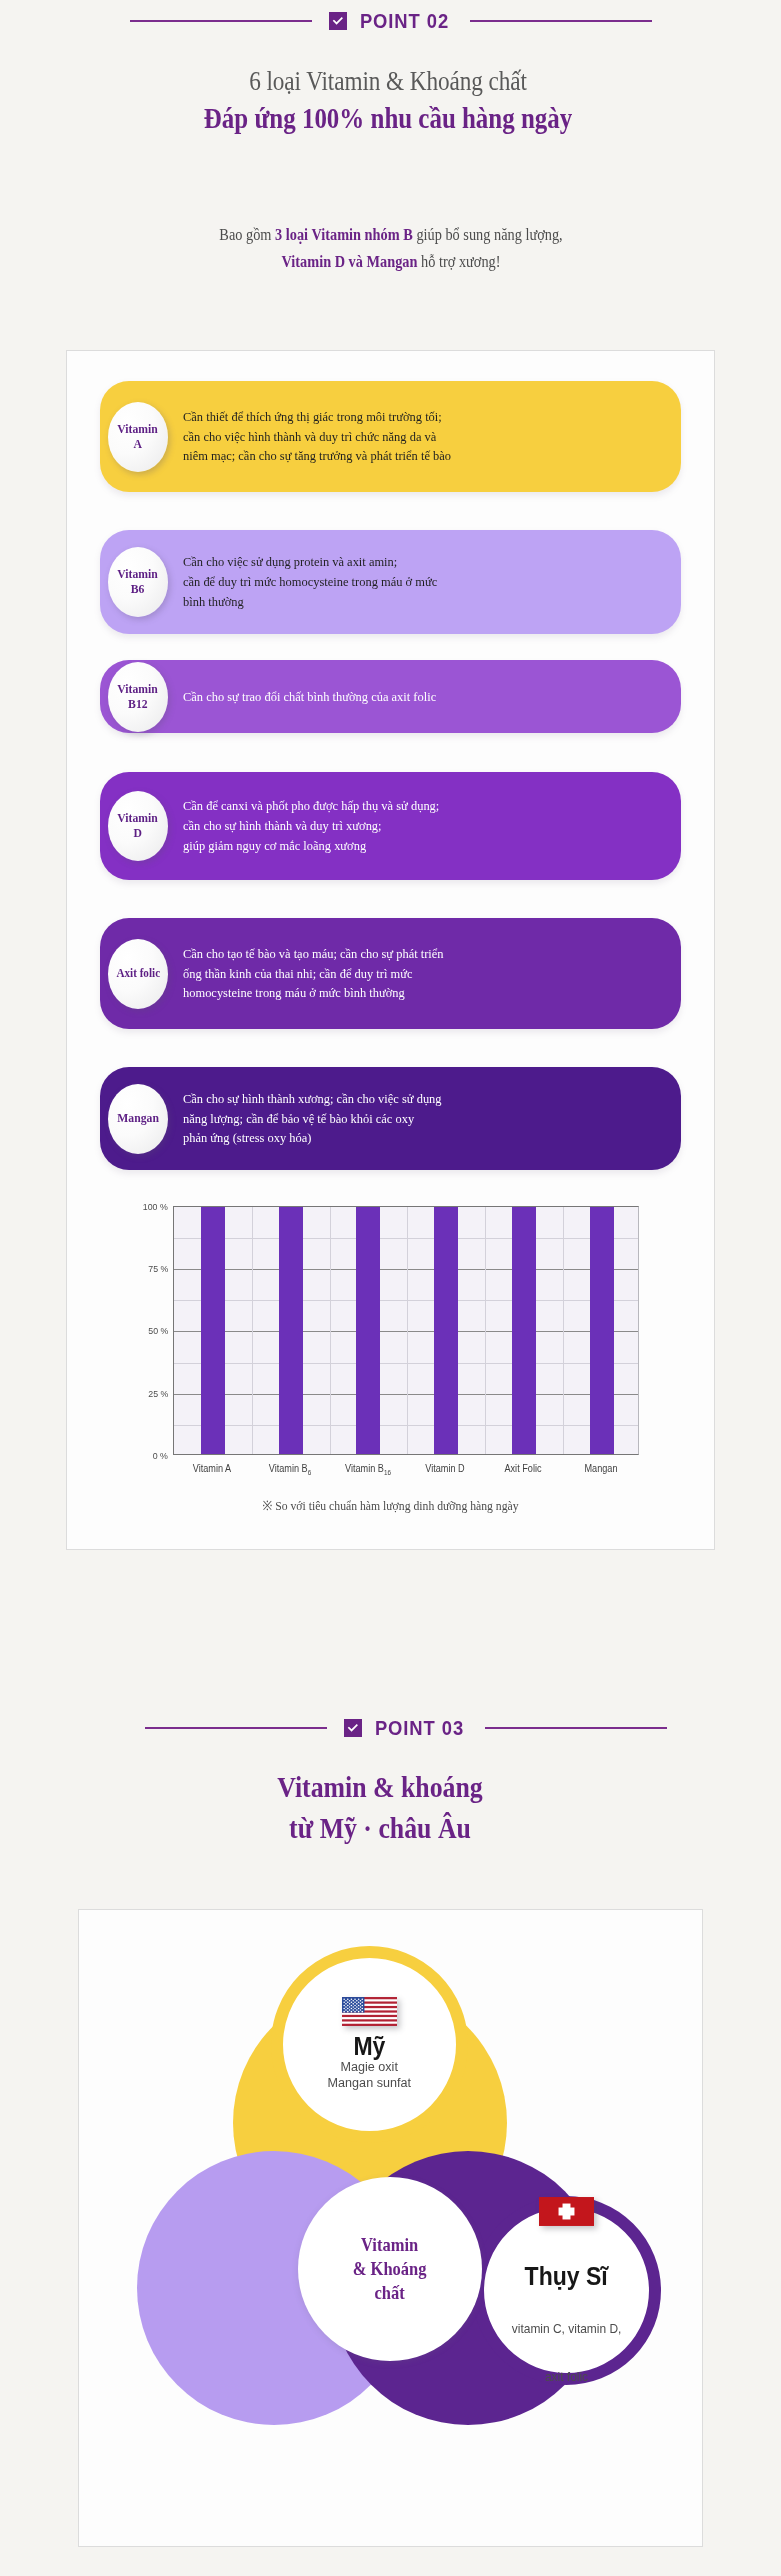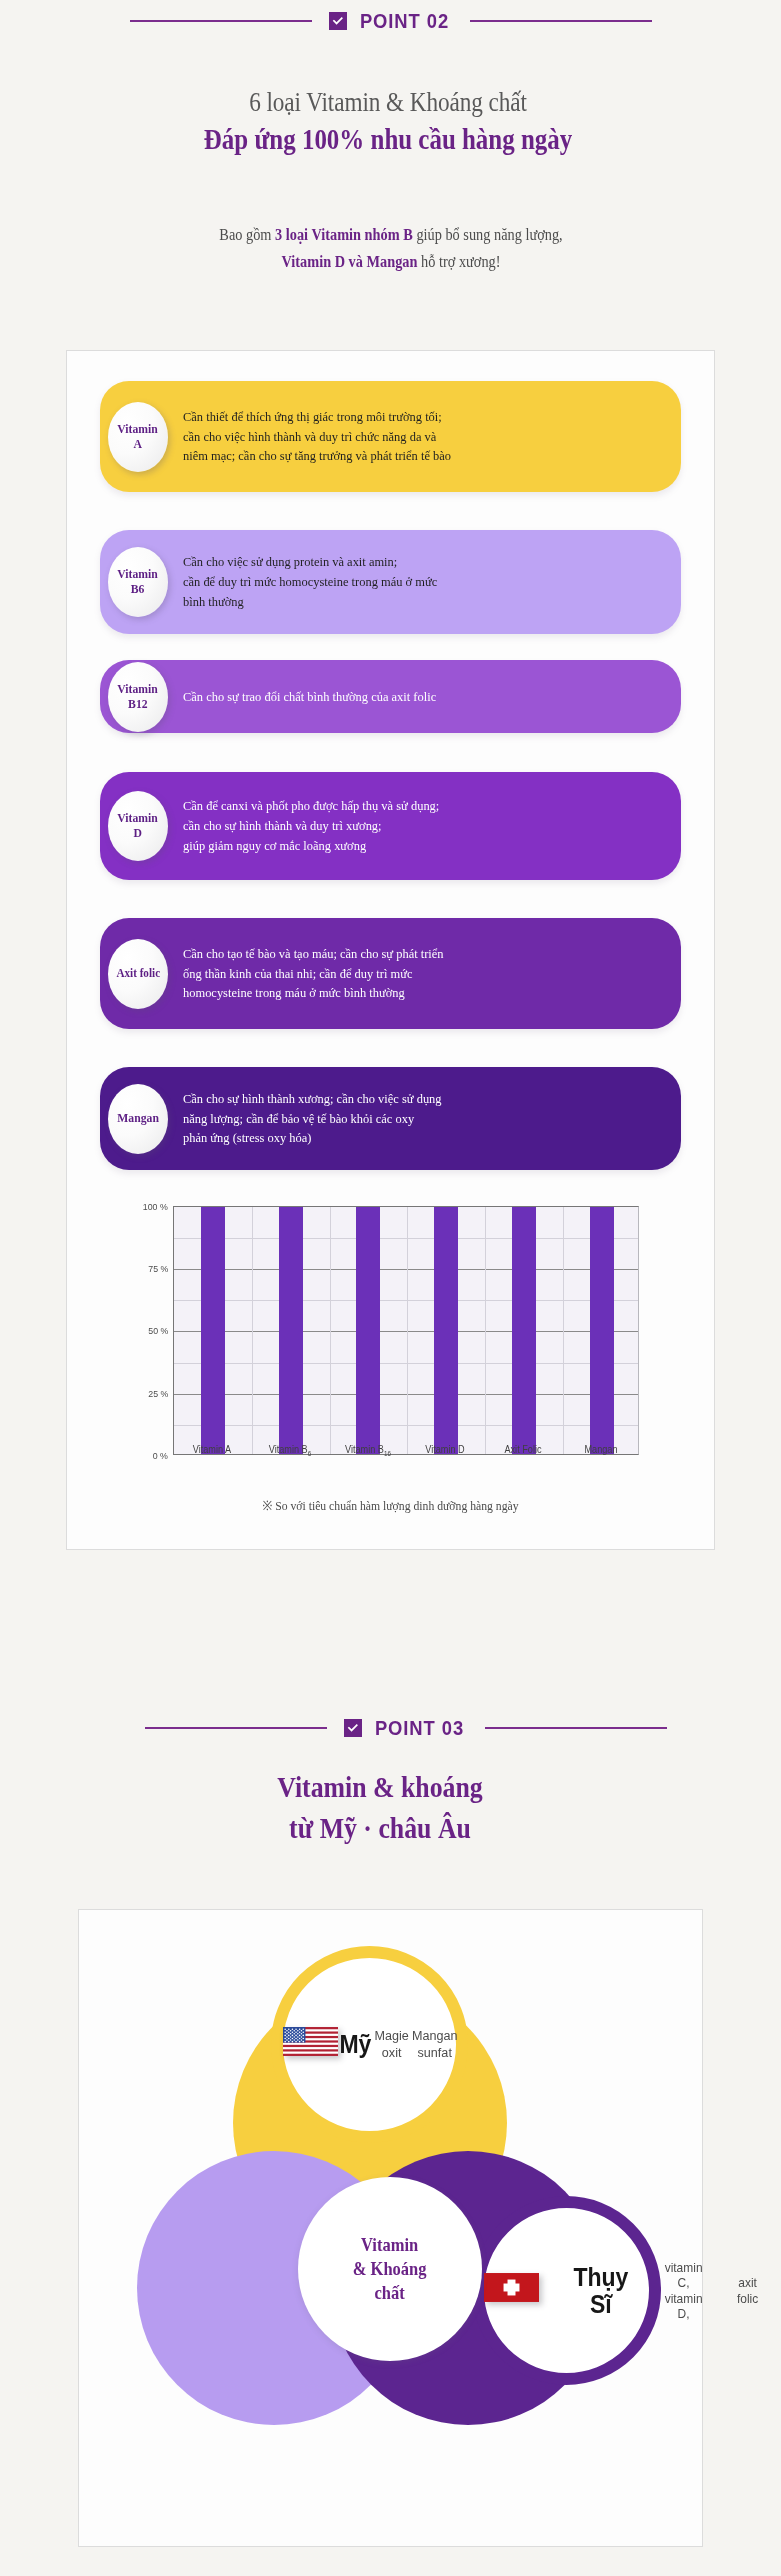--- a/index.html
+++ b/index.html
@@ -180,22 +180,23 @@
   .venn { position: absolute; }
   .venn-blob {
     position: absolute;
     border-radius: 50%;
   }
   .venn-ring {
     position: absolute;
     border-radius: 50%;
     background: #ffffff;
     display: flex;
-    align-items: center;
-    justify-content: flex-start;
+    flex-direction: column;
+    align-items: center;
+    justify-content: center;
     text-align: center;
   }
   .flag {
     position: relative;
     box-shadow: 2.6px 3.3px 5.9px rgba(70,70,80,0.30);
     overflow: hidden;
     flex: 0 0 auto;
   }
   .country-name {
     font-family: "Liberation Sans", sans-serif;
@@ -235,21 +236,21 @@
   <div class="point-rule left"></div>
   <div class="point-check">
     <svg width="11.7" height="11.7" viewBox="0 0 18 18">
         <path d="M3 9 L7 13 L15 5" stroke="#ffffff" stroke-width="2.6" fill="none" stroke-linecap="square"></path>
       </svg>
   </div>
   <div class="point-label">POINT 02</div>
   <div class="point-rule right"></div>
 </div>
 
-<div class="headline-block" style="position:absolute; left:0; top:84px; width:776px;">
+<div class="headline-block" style="position:absolute; left:0; top:63px; width:776px;">
   <div class="headline-1">6 loại Vitamin &amp; Khoáng chất</div>
   <div class="headline-2">Đáp ứng 100% nhu cầu hàng ngày</div>
 </div>
 
 <div class="lede" style="position:absolute; left:0; top:222px; width:782px;">
   <div>
     <span>Bao gồm </span><b>3 loại Vitamin nhóm B</b><span> giúp bổ sung năng lượng,</span>
   </div>
   <div>
     <b>Vitamin D và Mangan</b><span> hỗ trợ xương!</span>
@@ -347,21 +348,21 @@
     </div>
 
   <div id="ytick-labels" style="position:absolute; left:39px; top:40px; width:63px; height:249px;">
       <div class="ytick" style="top: 249px;">0 %</div>
       <div class="ytick" style="top: 187px;">25 %</div>
       <div class="ytick" style="top: 124px;">50 %</div>
       <div class="ytick" style="top: 62px;">75 %</div>
       <div class="ytick" style="top: 0px;">100 %</div>
     </div>
 
-  <div id="xtick-labels" style="position:absolute; left:107px; top:278px; width:466px; height:19.5px;">
+  <div id="xtick-labels" style="position:absolute; left:107px; top:297px; width:466px; height:19.5px;">
       <div class="xtick" style="left: 0px; width: 78px;">Vitamin A</div>
       <div class="xtick" style="left: 78px; width: 78px;">Vitamin B<sub>6</sub></div>
       <div class="xtick" style="left: 156px; width: 78px;">Vitamin B<sub>16</sub></div>
       <div class="xtick" style="left: 233px; width: 78px;">Vitamin D</div>
       <div class="xtick" style="left: 311px; width: 78px;">Axit Folic</div>
       <div class="xtick" style="left: 389px; width: 78px;">Mangan</div>
     </div>
 
   <div class="chart-note" style="top:330px;">※ So với tiêu chuẩn hàm lượng dinh dưỡng hàng ngày</div>
 </div>

